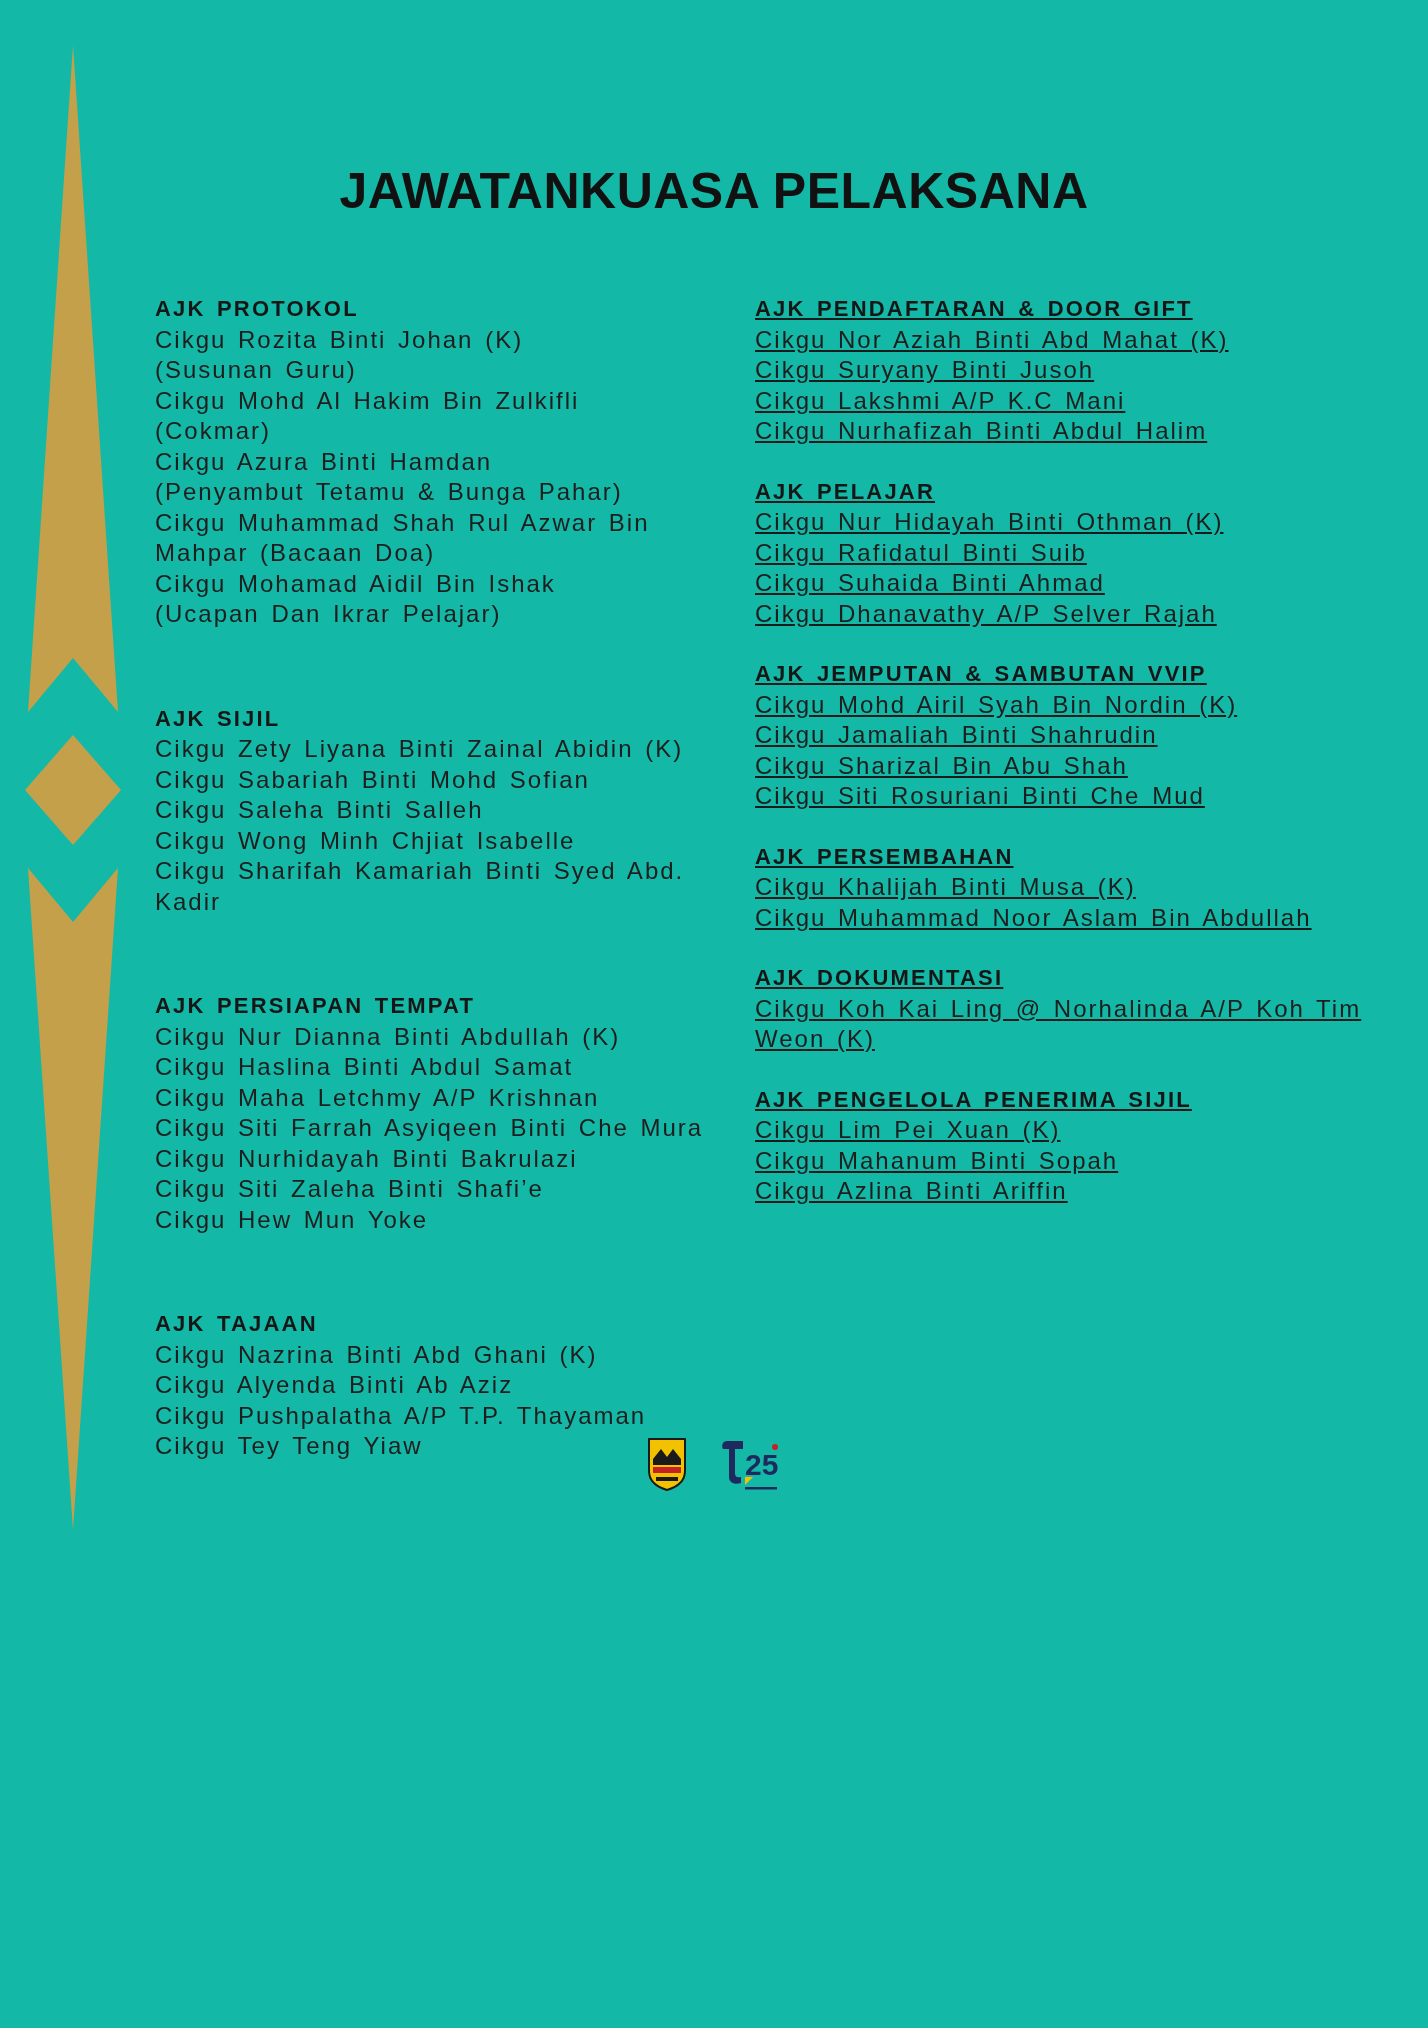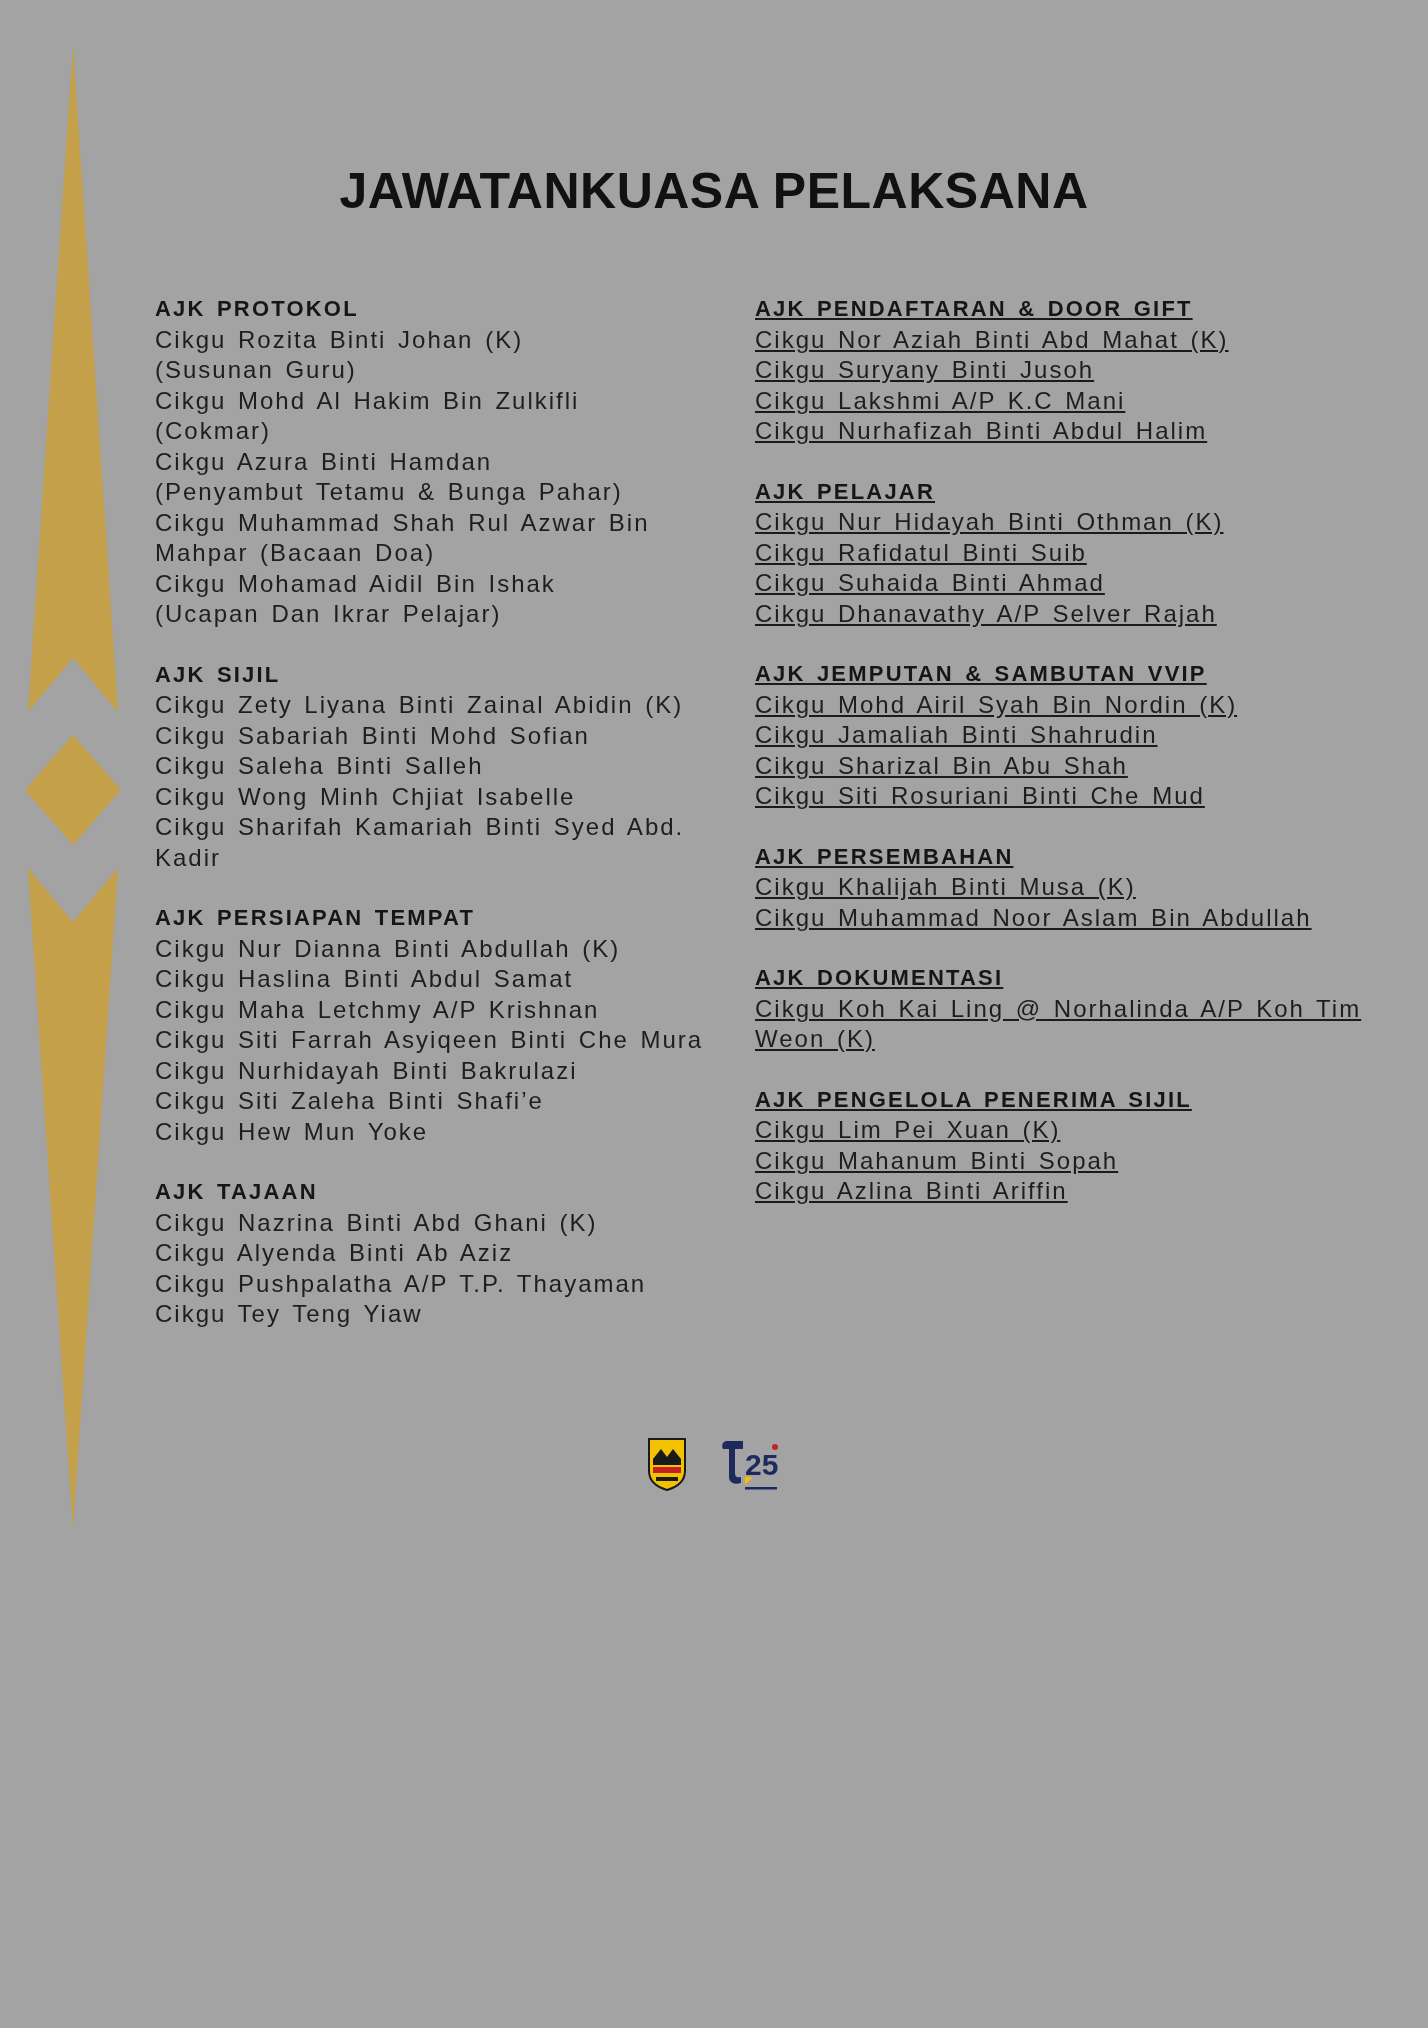--- a/index.html
+++ b/index.html
@@ -11,21 +11,21 @@
     width: 1428px;
     height: 2028px;
     position: relative;
     font-family: "Liberation Sans", sans-serif;
     color: #1b1b1b;
     overflow: hidden;
   }
   .page {
     position: absolute;
     inset: 0;
-    background: #a3a3a3;
+    background: #14b8a6;
   }
   .decoration {
     position: absolute;
     left: 0;
     top: 40px;
     width: 150px;
     height: 1500px;
     pointer-events: none;
   }
   .page-title {
@@ -47,20 +47,21 @@
     display: flex;
     flex-direction: row;
   }
   .column {
     display: flex;
     flex-direction: column;
   }
   .column-left {
     width: 600px;
     flex: 0 0 600px;
+    gap: 44px;
   }
   .column-right {
     flex: 1 1 auto;
     text-decoration: underline;
   }
   .ajk-section {
     margin-top: 30px;
   }
   .ajk-section:first-child {
     margin-top: 0;

